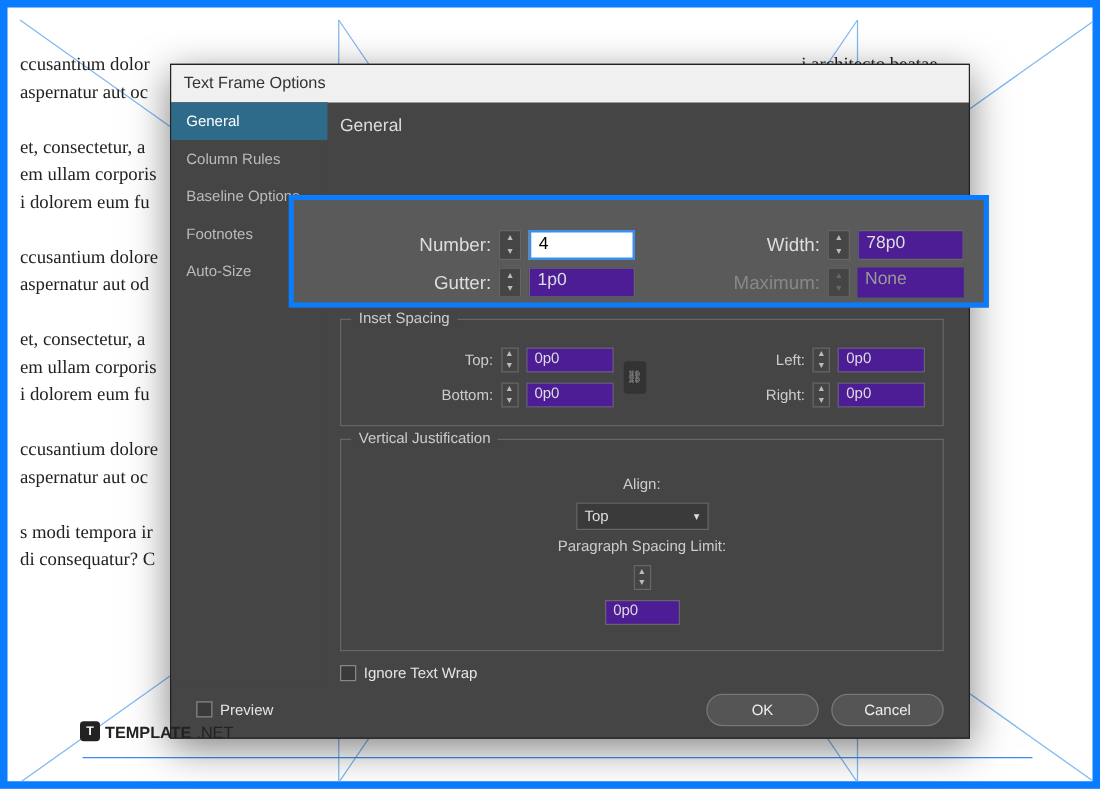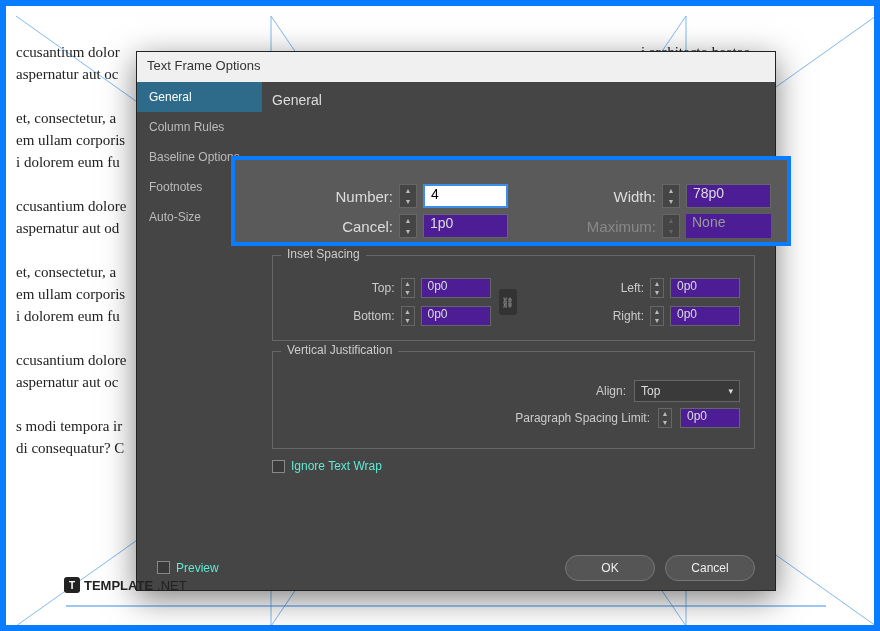--- a/index.html
+++ b/index.html
@@ -44,28 +44,28 @@
 .fieldset { border: 1px solid #666; padding: 22px 14px 14px; margin: 10px 0; position: relative; }
 .fieldset-title { position: absolute; top: -9px; left: 8px; background: #454545; padding: 0 6px; font-size: 12px; color: #ccc; }
 .inset-grid { display: grid; grid-template-columns: 1fr 30px 1fr; gap: 8px; align-items: center; }
 .inset-col { display: flex; flex-direction: column; gap: 8px; align-items: flex-end; }
 .inset-row { display: flex; align-items: center; gap: 6px; justify-content: flex-end; }
 .inset-row .lbl { width: 55px; text-align: right; font-size: 12px; color: #ccc; }
 .inset-row .input { width: 70px; height: 20px; font-size: 12px; }
 .inset-row .stepper { width: 14px; height: 20px; }
 .link-icon { width: 18px; height: 26px; background: #333; border-radius: 3px; display: flex; align-items: center; justify-content: center; font-size: 10px; color: #aaa; }
 
-.vj-row { display: flex; align-items: center; gap: 8px; margin: 6px 0; justify-content: flex-end; }
+.vj-row { display: flex; align-items: center; gap: 8px; margin: 6px 0; justify-content: flex-end; flex-direction: column; }
 .vj-row .lbl { font-size: 12px; color: #ccc; }
 .select { width: 106px; height: 22px; background: #3a3a3a; border: 1px solid #666; color: #ddd; font-size: 12px; padding: 0 6px; display: flex; align-items: center; justify-content: space-between; }
 .select .caret { font-size: 9px; }
 
 .checkbox-row { display: flex; align-items: center; gap: 6px; margin: 8px 0; }
 .checkbox { width: 13px; height: 13px; border: 1px solid #888; background: #3a3a3a; }
-.check-label { font-size: 12px; color: #5eead4; }
+.check-label { font-size: 12px; color: #e5e5e5; }
 
 .footer { position: absolute; bottom: 0; left: 0; right: 0; height: 45px; display: flex; align-items: center; padding: 0 20px; }
 .footer .preview { display: flex; align-items: center; gap: 6px; }
 .footer .buttons { margin-left: auto; display: flex; gap: 10px; }
 .btn { width: 90px; height: 26px; border-radius: 13px; background: #555; border: 1px solid #777; color: #eee; font-size: 12px; display: flex; align-items: center; justify-content: center; cursor: pointer; }
 
 .spacer-top { height: 105px; }
 
 .watermark { position: absolute; left: 58px; bottom: 32px; display: flex; align-items: center; gap: 4px; font-size: 13px; font-weight: 600; color: #222; z-index: 20; }
 .watermark .logo { width: 16px; height: 16px; background: #222; color: #fff; border-radius: 3px; display: flex; align-items: center; justify-content: center; font-size: 10px; font-weight: bold; }
@@ -220,21 +220,21 @@
     </div>
     <div class="field">
       <span class="field-label">Width:</span>
       <div class="stepper">
           <span>▲</span>
           <span>▼</span>
         </div>
       <div class="input">78p0</div>
     </div>
     <div class="field">
-      <span class="field-label">Cancel:</span>
+      <span class="field-label">Gutter:</span>
       <div class="stepper">
           <span>▲</span>
           <span>▼</span>
         </div>
       <div class="input">1p0</div>
     </div>
     <div class="field">
       <span class="field-label dim">Maximum:</span>
       <div class="stepper dim">
           <span>▲</span>

